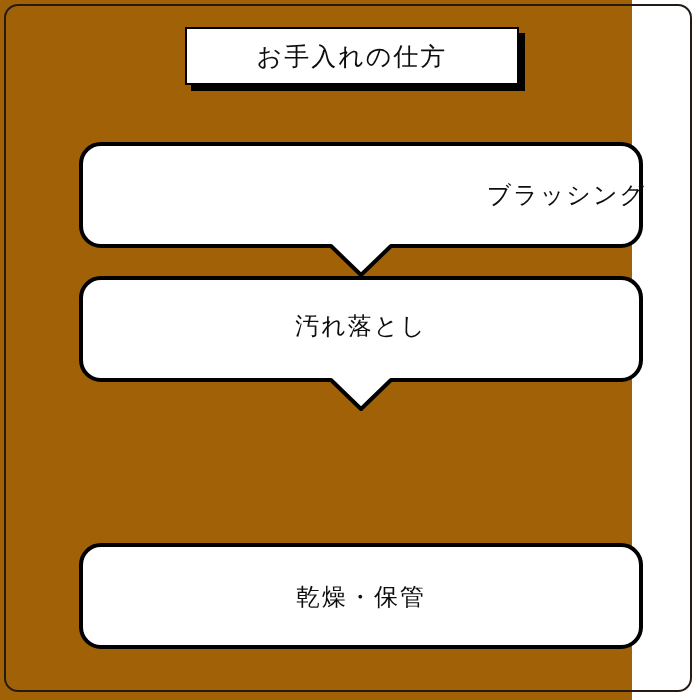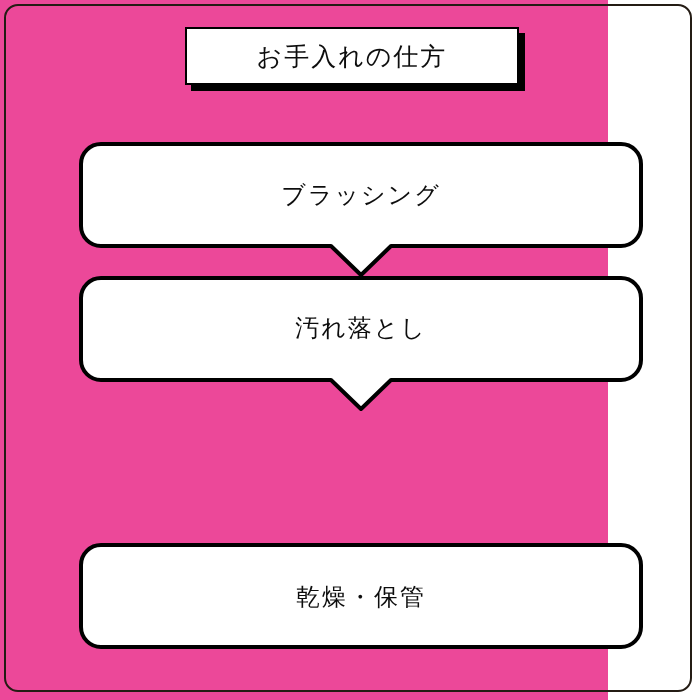--- a/index.html
+++ b/index.html
@@ -11,21 +11,22 @@
     width: 700px;
     height: 700px;
     font-family: "DejaVu Sans", "Liberation Sans", sans-serif;
     overflow: hidden;
   }
 
   #page {
     position: relative;
     width: 608px;
     height: 700px;
-    background: #ec4899;
+    background: #a16207;
+    padding-left: 24px;
   }
 
   
   #outer-frame {
     position: absolute;
     left: 4px;
     top: 4px;
     width: 688px;
     height: 688px;
     box-sizing: border-box;
@@ -94,22 +95,22 @@
     letter-spacing: 2px;
     line-height: 1;
     white-space: nowrap;
   }
 
   #step-0 { top: 139px;  height: 140px; }
   #step-1 { top: 273px;  height: 140px; }
   #step-2 { top: 403px;  height: 140px; }
   #step-3 { top: 540px;  height: 112px; }
 
-  #step-0 .step-label { top: 44px; }
-  #step-1 .step-label { top: 43px; }
+  #step-0 .step-label { top: 44px; text-align: right; }
+  #step-1 .step-label { top: 43px; font-family: Liberation Mono, monospace; }
   #step-2 .step-label { top: 44px; }
   #step-3 .step-label { top: 45px; }
 </style>
 </head>
 <body>
 
 <div id="page">
 
   <div id="outer-frame"></div>
 

